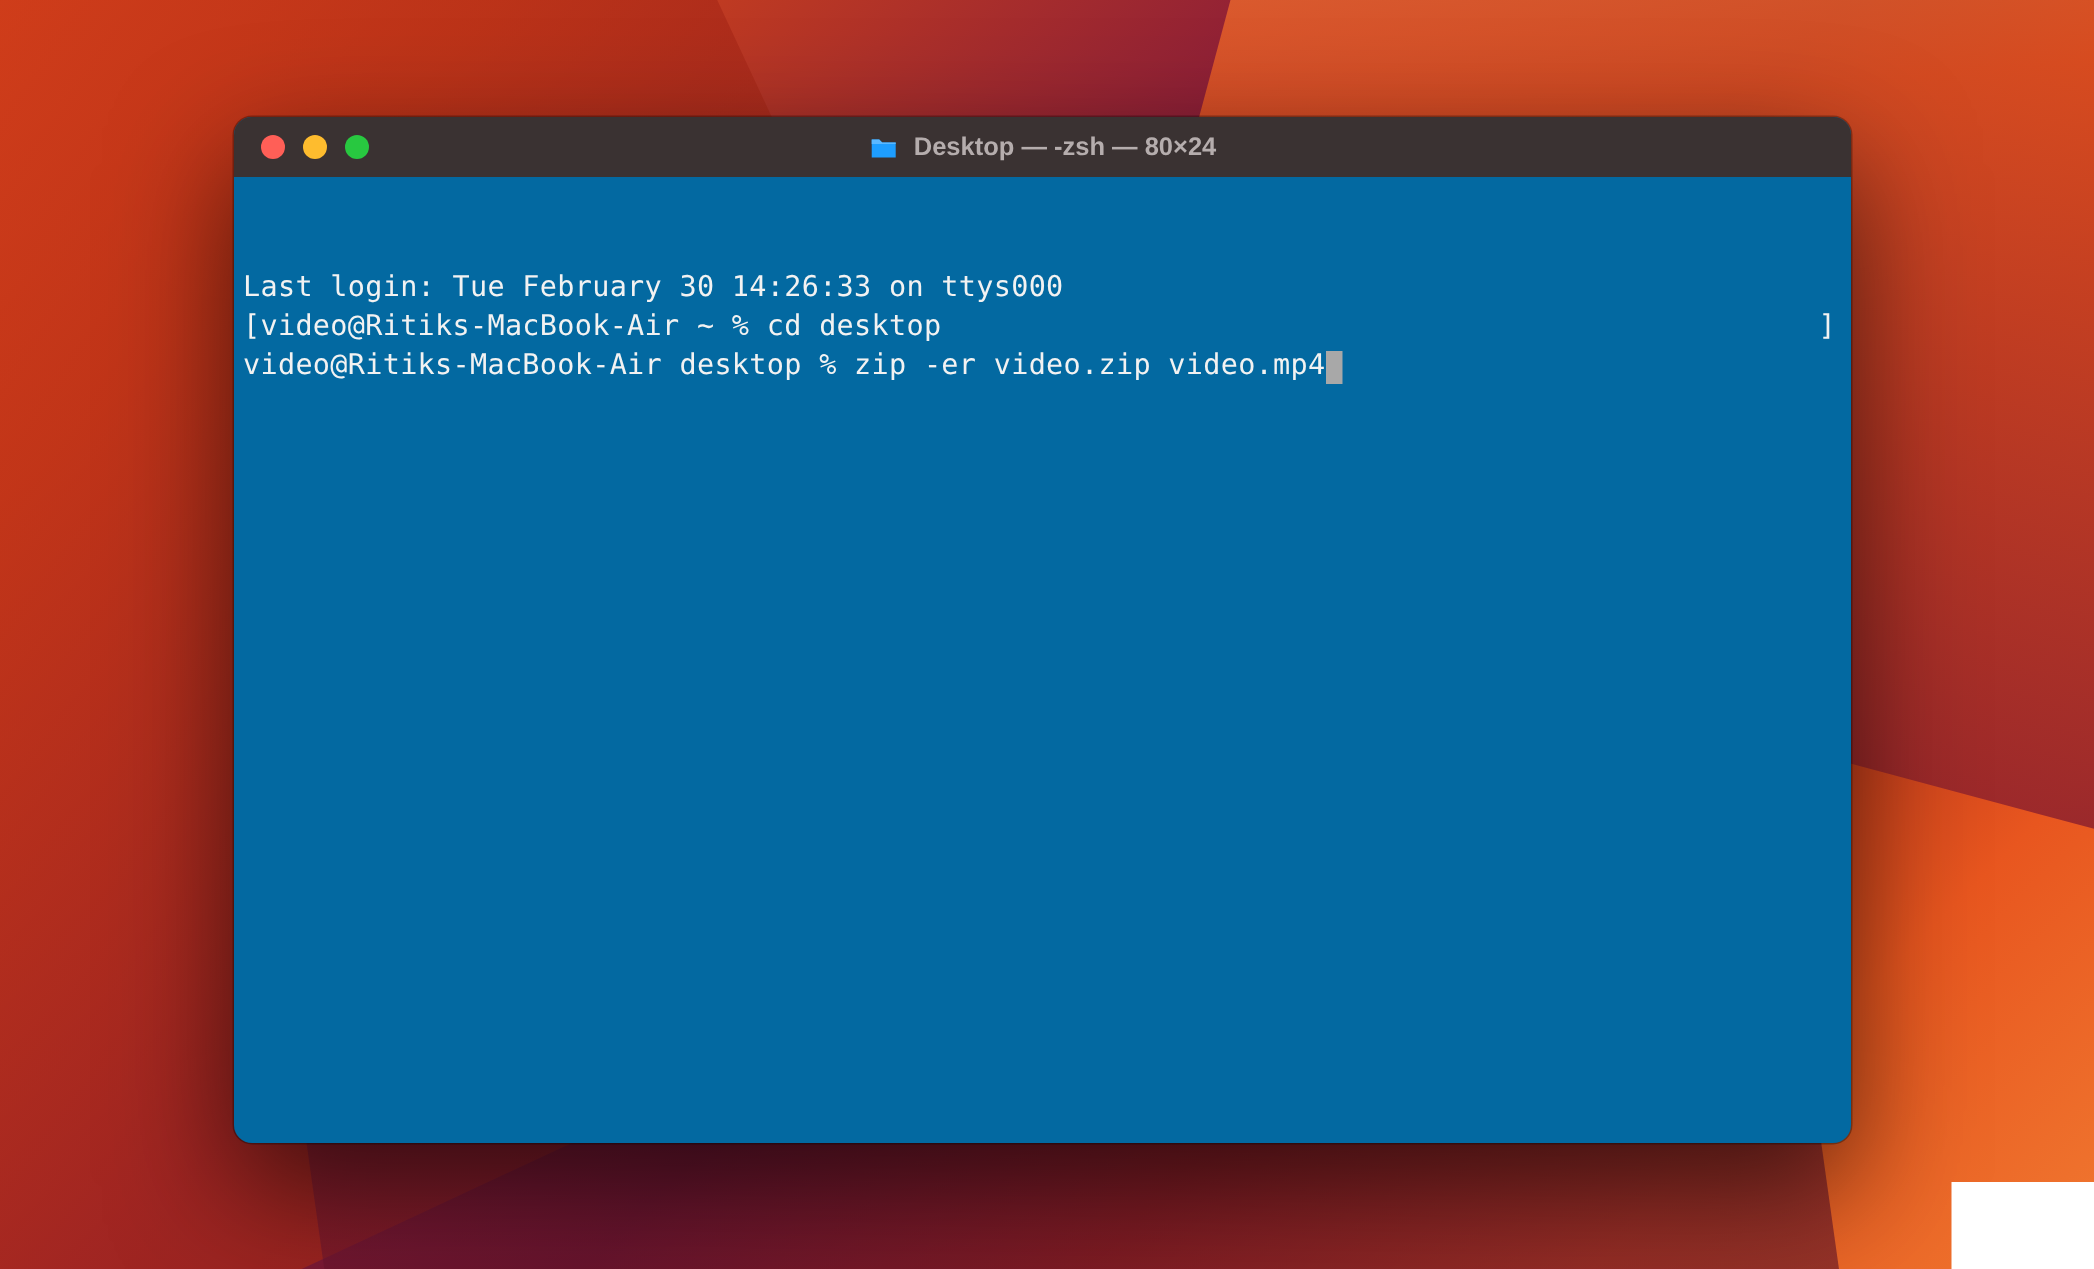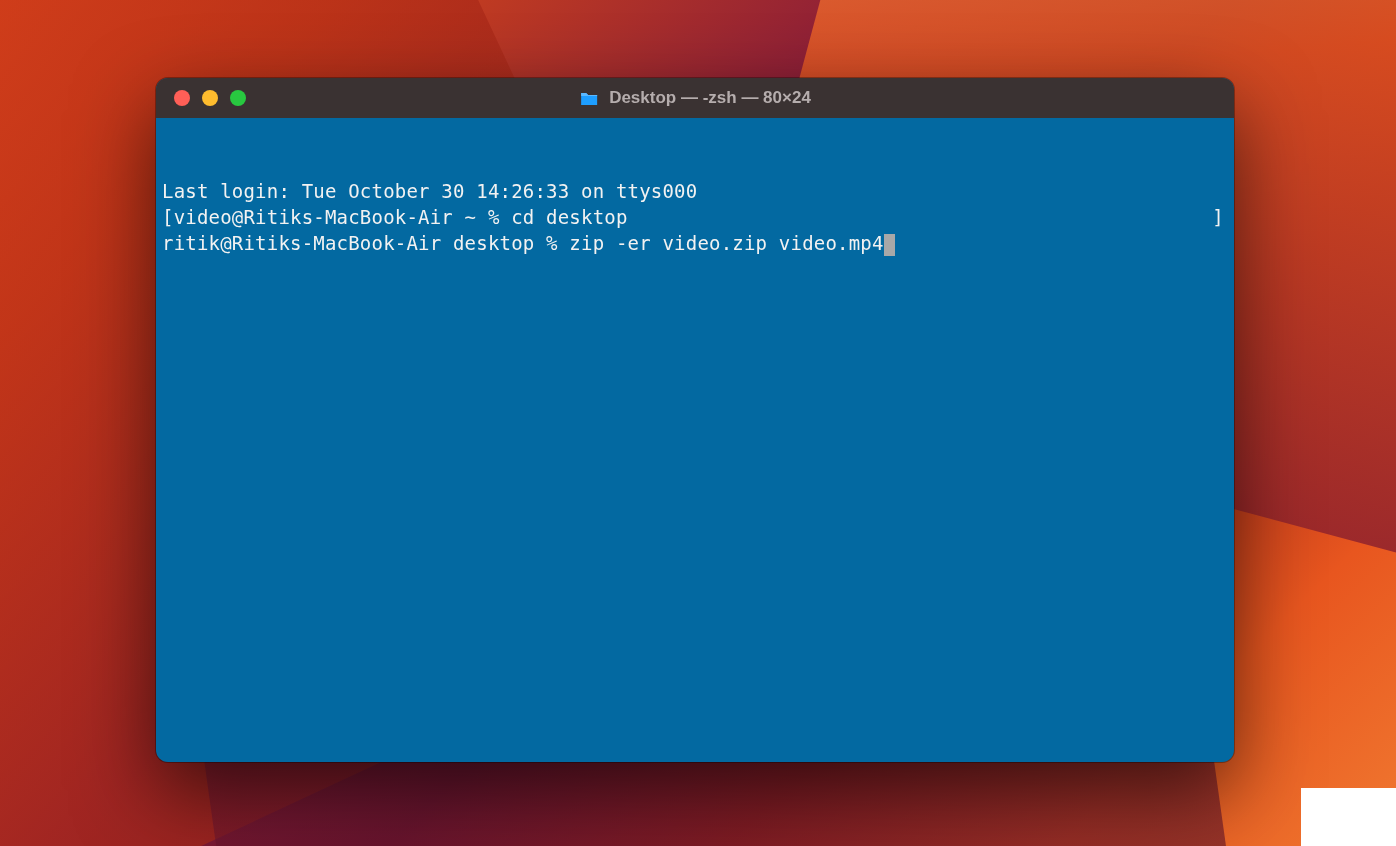--- a/index.html
+++ b/index.html
@@ -167,17 +167,17 @@
       <span class="folder-icon">
         <svg viewBox="0 0 20 16">
           <path d="M2 2 L7 2 L9 4 L18 4 L18 14 L2 14 Z" fill="#1e9eff" stroke="none"></path>
           <path d="M2 2 L7 2 L9 4 L18 4 L18 5 L2 5 Z" fill="#5bb8ff" stroke="none"></path>
         </svg>
       </span>
       <span>Desktop — -zsh — 80×24</span>
     </div>
   </div>
   <div class="terminal-body">
-    <span class="terminal-line">Last login: Tue October 30 14:26:33 on ttys000</span><div class="line2"><span class="line2-left"><span>[</span><span>video@Ritiks-MacBook-Air ~ % cd desktop</span></span><span class="line2-right">]</span></div><span class="terminal-line"><span>ritik@Ritiks-MacBook-Air desktop % zip -er video.zip video.mp4</span><span class="cursor-block"></span></span>
+    <span class="terminal-line">Last login: Tue February 30 14:26:33 on ttys000</span><div class="line2"><span class="line2-left"><span>[</span><span>video@Ritiks-MacBook-Air ~ % cd desktop</span></span><span class="line2-right">]</span></div><span class="terminal-line"><span>video@Ritiks-MacBook-Air desktop % zip -er video.zip video.mp4</span><span class="cursor-block"></span></span>
   </div>
 </div>
 
 <div class="corner-white"></div>
 
 </body></html>

